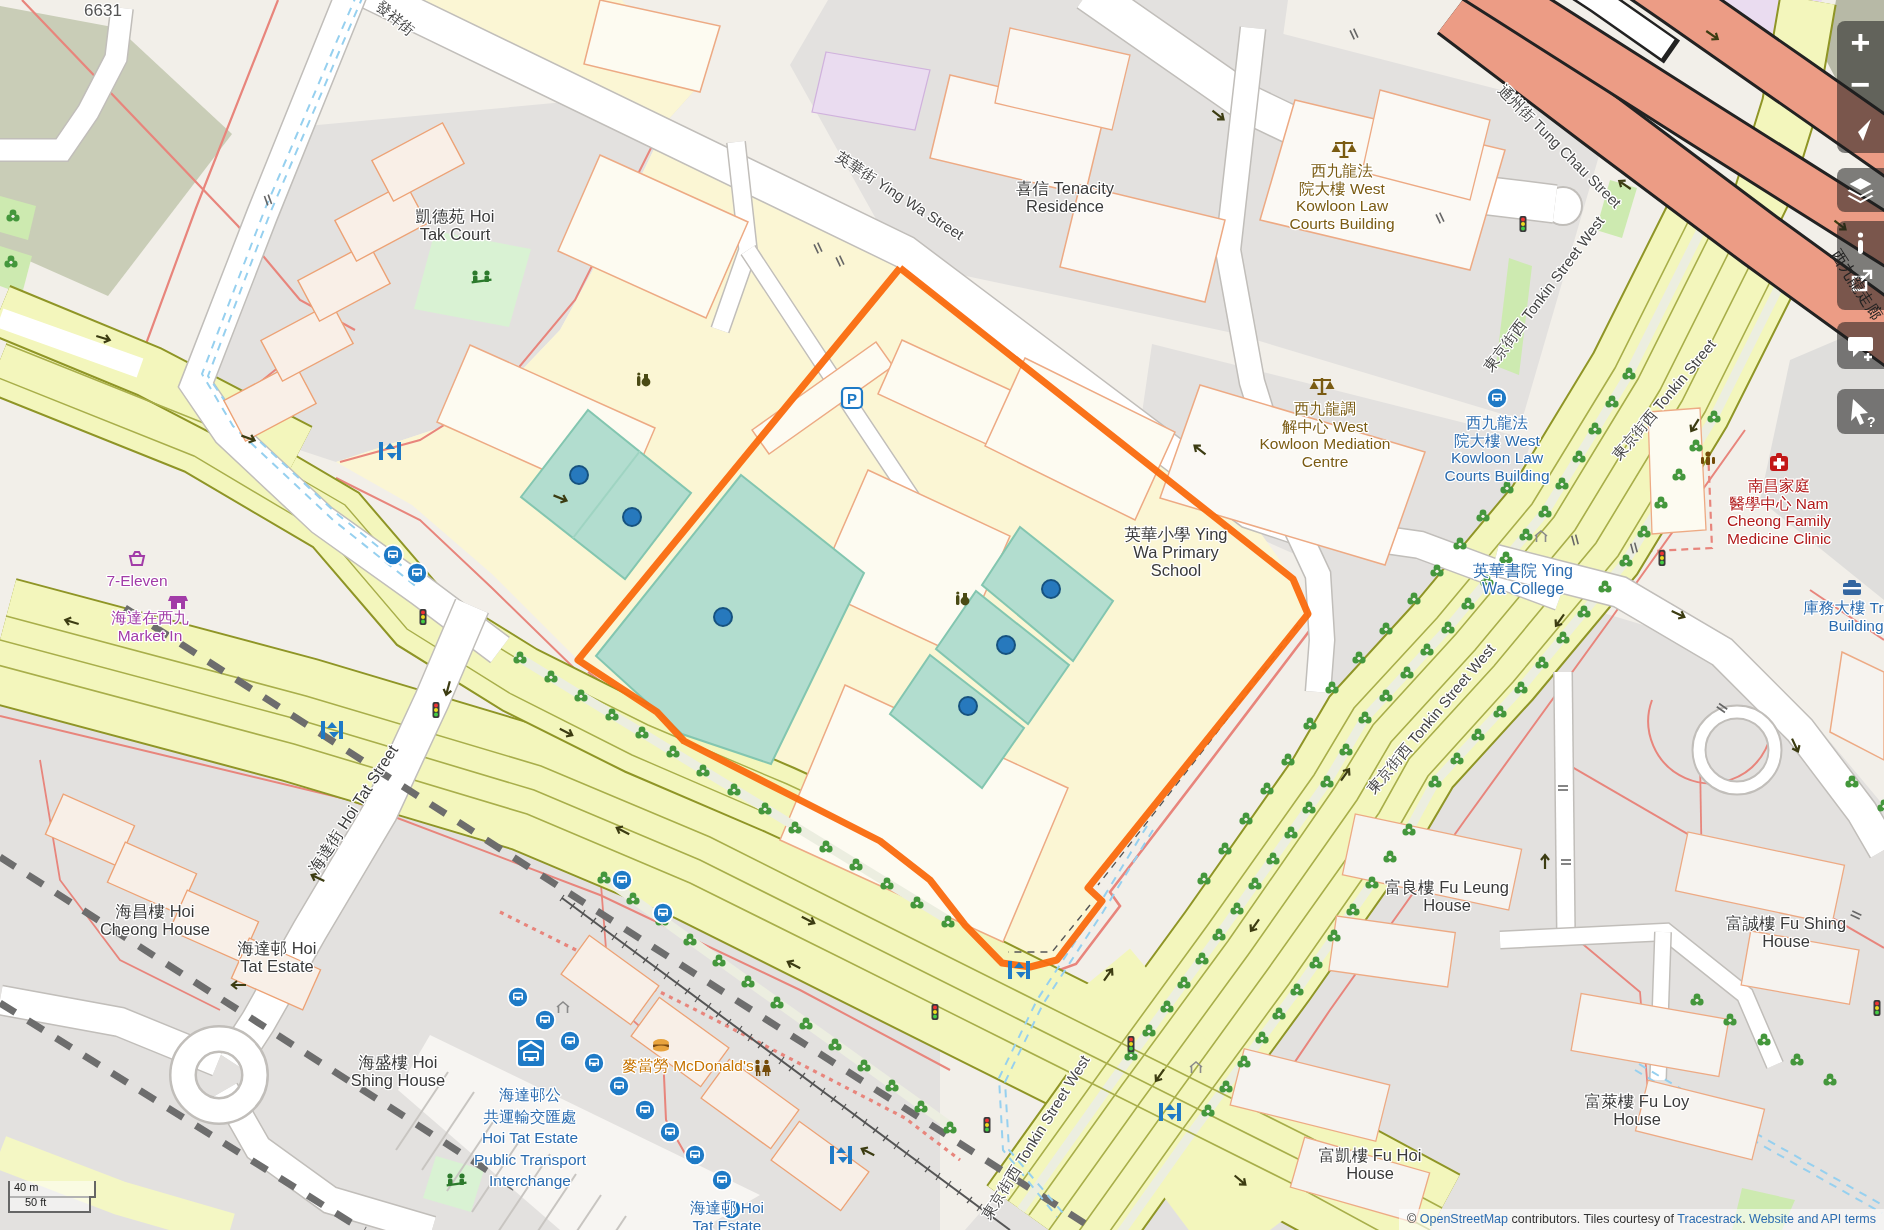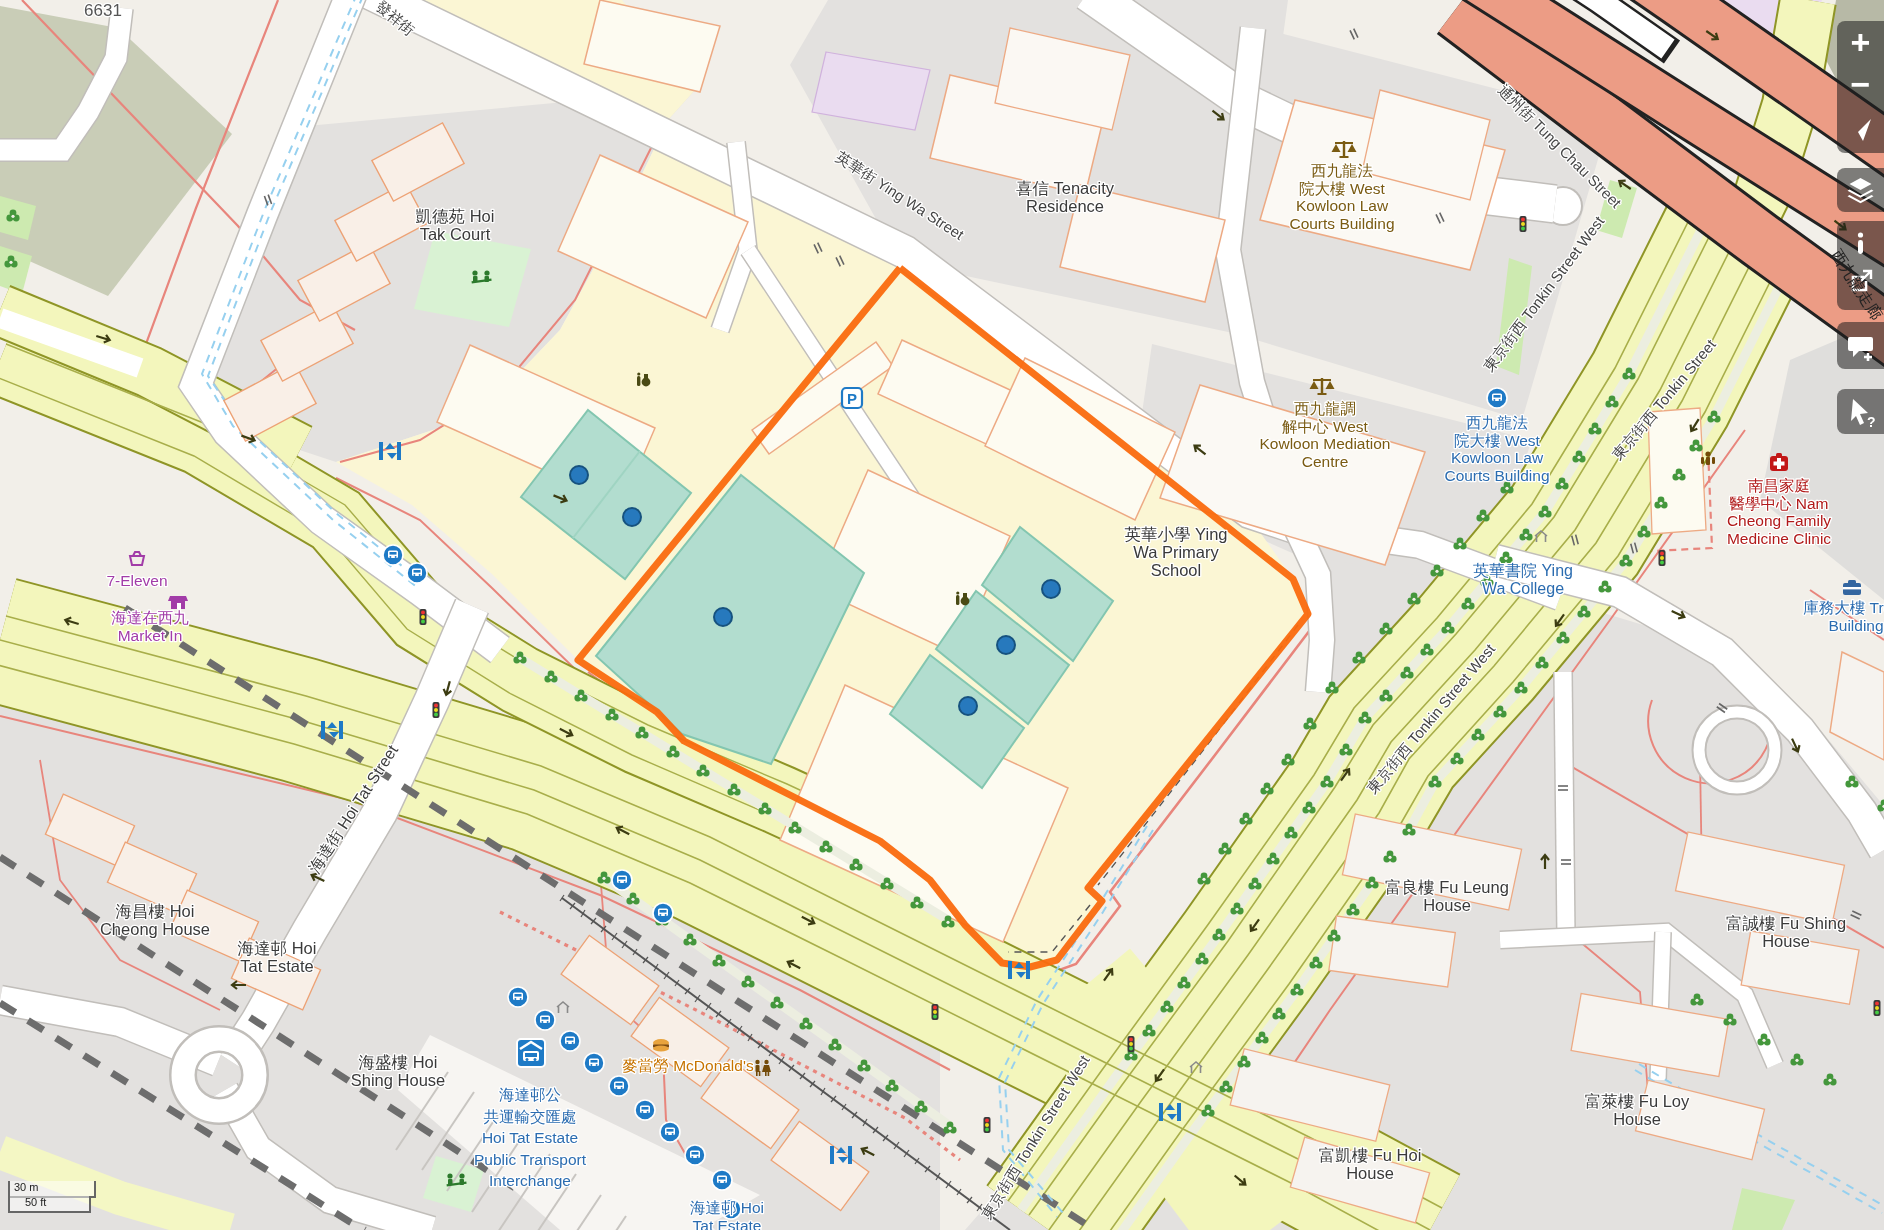--- a/index.html
+++ b/index.html
@@ -1562,16 +1562,16 @@
       </svg></div>
 
 <div style="position:absolute;right:0;width:47px;background:rgba(30,30,30,0.55);top:389px;height:45px;border-radius:8px 0 0 8px;"><svg width="47" height="45">
         <polygon points="16,10 31,24 23,25 27,34 23,36 19,27 14,32" fill="#fff"></polygon>
         <text x="30" y="38" font-size="14" font-weight="bold" fill="#fff" font-family="Liberation Sans,sans-serif">?</text>
       </svg></div>
 
 <div style="position:absolute;left:1843px;top:246px;font-size:16px;color:#222;transform:rotate(57deg);transform-origin:0 0;white-space:nowrap;">西九龍走廊</div>
 
 <div style="position:absolute;left:8px;top:1181px;">
-      <div style="width:80px;height:15px;border:2px solid #666;border-top:none;background:rgba(255,255,255,0.5);font-size:11px;line-height:13px;padding-left:4px;color:#222;">30 m</div>
+      <div style="width:80px;height:15px;border:2px solid #666;border-top:none;background:rgba(255,255,255,0.5);font-size:11px;line-height:13px;padding-left:4px;color:#222;">40 m</div>
       <div style="width:64px;height:15px;border:2px solid #666;border-top:none;background:rgba(255,255,255,0.5);font-size:11px;line-height:13px;padding-left:15px;color:#222;margin-top:-2px;">50 ft</div>
     </div>
 
-</div>
+<div style="position:absolute;right:0;bottom:0;background:rgba(255,255,255,0.6);font-size:12.5px;color:#333;padding:3px 8px 4px 8px;white-space:nowrap;">© <span style="color:#2b6cb0">OpenStreetMap</span> contributors. Tiles courtesy of <span style="color:#2b6cb0">Tracestrack</span>. <span style="color:#2b6cb0">Website and API terms</span></div></div>
 </body></html>

